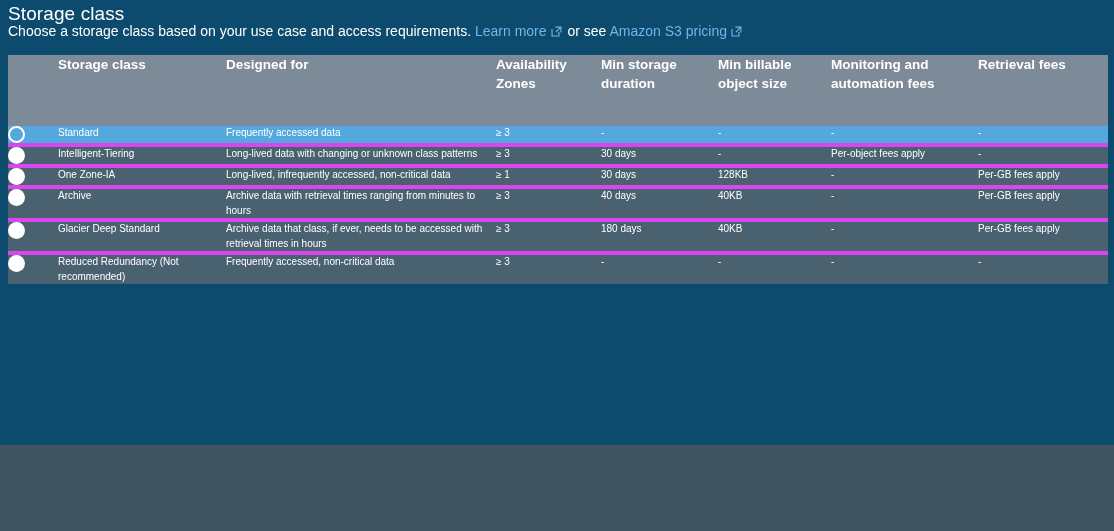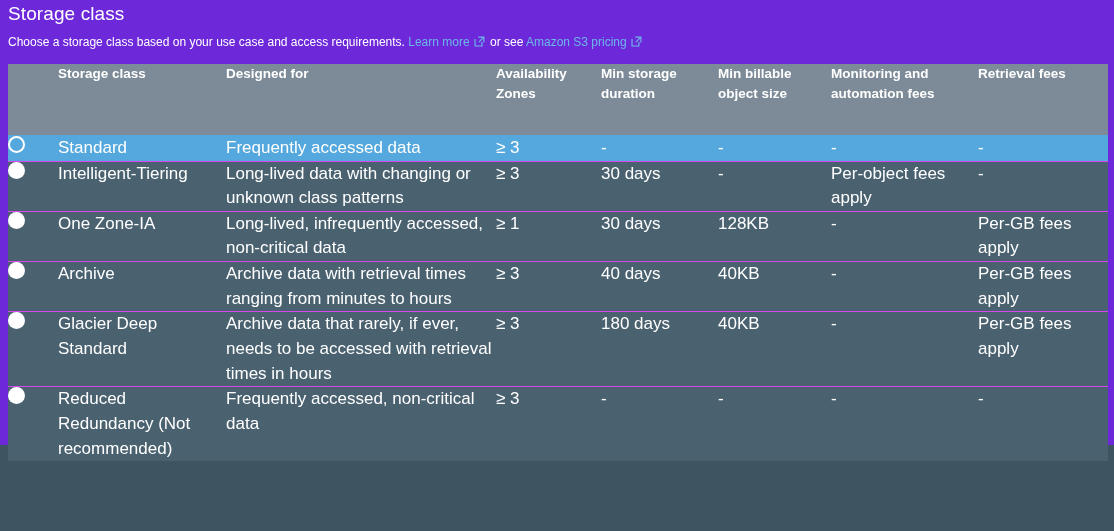--- a/index.html
+++ b/index.html
@@ -12,39 +12,39 @@
     background: #3f5461;
     font-family: "Liberation Sans", sans-serif;
     color: #ffffff;
     overflow: hidden;
   }
 
   .page {
     position: relative;
     width: 1114px;
     height: 445px;
-    background: #6d28d9;
+    background: #0c4a6e;
   }
 
   
   .section-head {
     padding: 0 0 0 8px;
   }
   .section-title {
     font-size: 19px;
     font-weight: normal;
     color: #ffffff;
     line-height: 1;
     padding-top: 4px;
     letter-spacing: 0.1px;
   }
   .section-desc {
-    font-size: 12px;
-    color: #ffffff;
-    margin-top: 12px;
+    font-size: 14px;
+    color: #ffffff;
+    margin-top: 0;
     line-height: 1.2;
     white-space: nowrap;
   }
   .link {
     color: #6cb8e8;
     text-decoration: none;
     cursor: pointer;
   }
   .ext-icon {
     display: inline-block;
@@ -94,29 +94,29 @@
     box-sizing: border-box;
   }
 
   tbody tr {
     background: #4a6170;
   }
   tbody tr.selected {
     background: #55a8dd;
   }
   tbody td {
-    font-size: 17px;
+    font-size: 10px;
     color: #ffffff;
     line-height: 1.45;
     padding-top: 11px;
     padding-bottom: 11px;
     margin-top: 11px;
   }
   tbody tr.sep > td {
-    border-top: 1px solid #d946ef;
+    border-top: 4px solid #d946ef;
   }
   tbody tr.selected > td {
     border-top: 1px solid transparent;
   }
 
   td.radio-cell {
     padding-left: 11px;
     padding-top: 12px;
   }
 
@@ -232,21 +232,21 @@
             <td>40 days</td>
             <td>40KB</td>
             <td>-</td>
             <td>Per-GB fees apply</td>
           </tr>
           <tr class="sep">
             <td class="radio-cell">
               <span class="radio"></span>
             </td>
             <td class="cell-name">Glacier Deep Standard</td>
-            <td class="cell-design">Archive data that rarely, if ever, needs to be accessed with retrieval times in hours</td>
+            <td class="cell-design">Archive data that class, if ever, needs to be accessed with retrieval times in hours</td>
             <td>≥ 3</td>
             <td>180 days</td>
             <td>40KB</td>
             <td>-</td>
             <td>Per-GB fees apply</td>
           </tr>
           <tr class="sep">
             <td class="radio-cell">
               <span class="radio"></span>
             </td>

